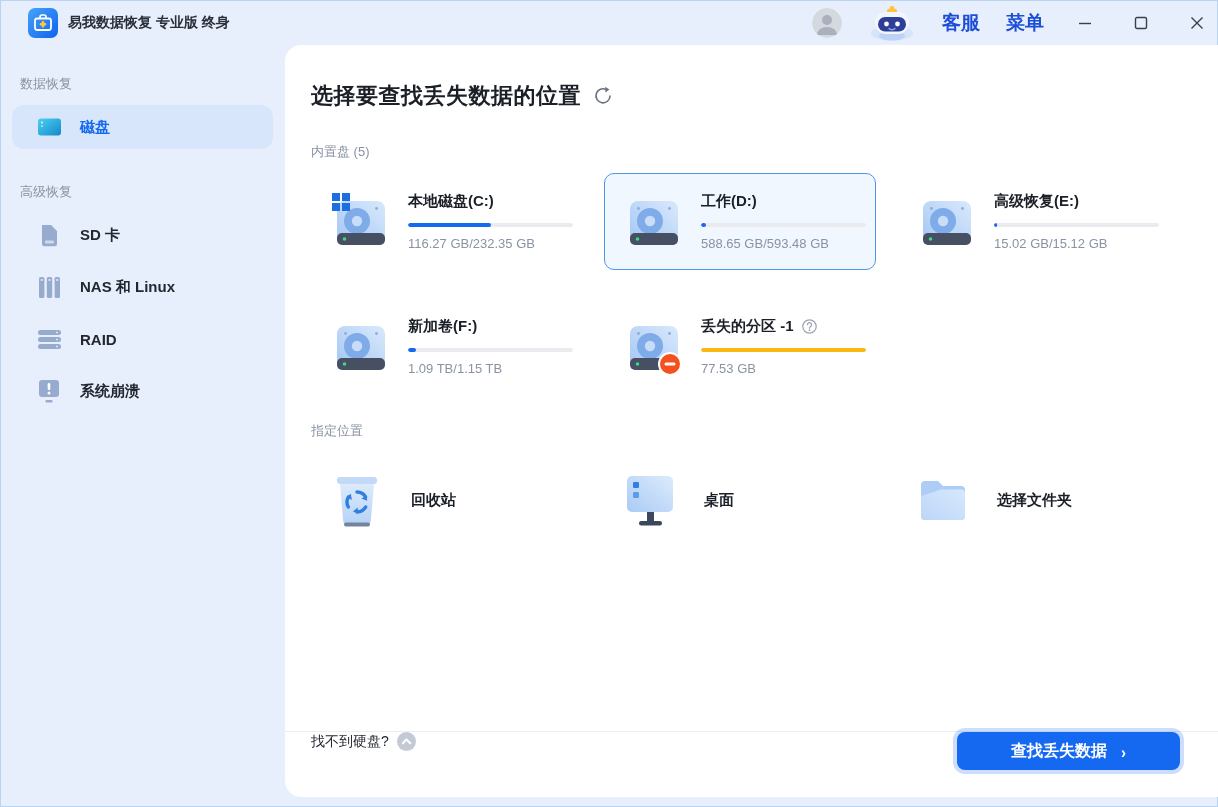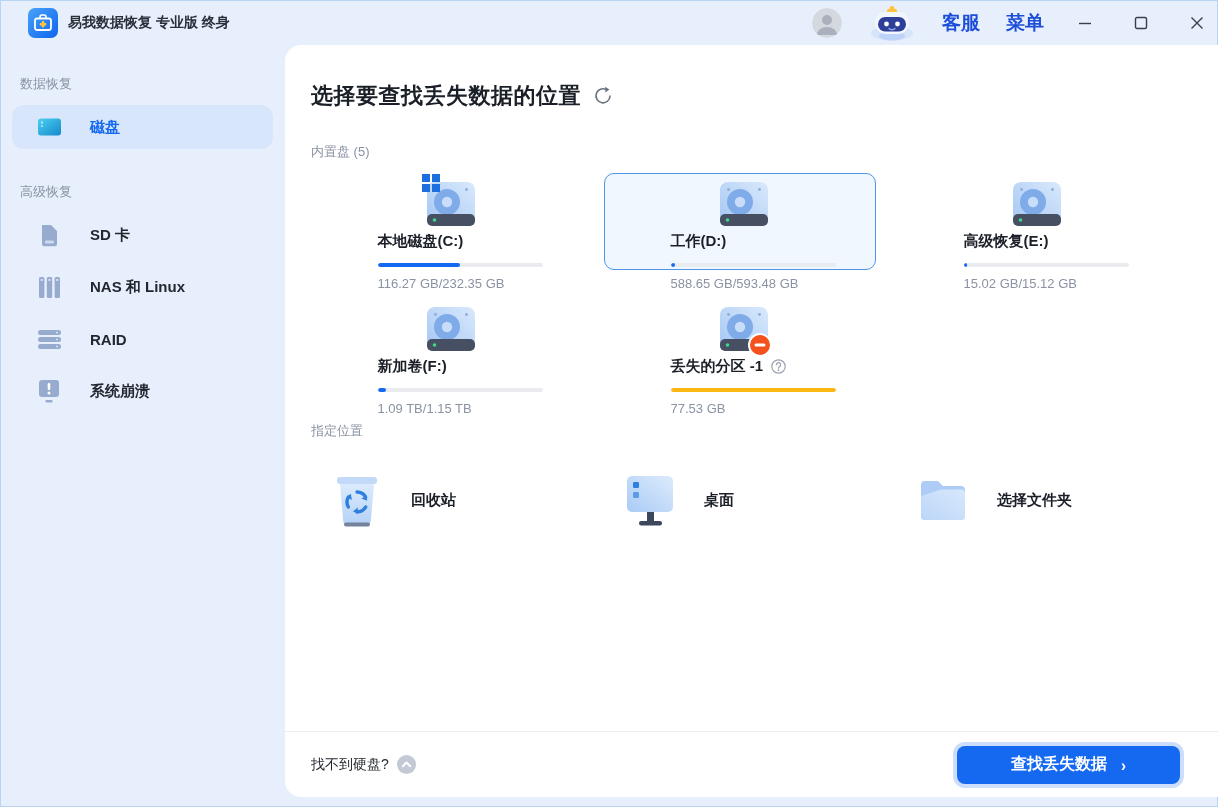--- a/index.html
+++ b/index.html
@@ -18,55 +18,55 @@
   .app-title { font-size:14px; font-weight:700; margin-left:10px; color:#2a2f3a; }
   .tb-right { margin-left:auto; display:flex; align-items:center; gap:26px; }
   .avatar { width:30px; height:30px; border-radius:50%; overflow:hidden; cursor:pointer; }
   .mascot { width:48px; height:36px; cursor:pointer; }
   .tb-link { font-size:19px; font-weight:700; color:#1d4ed8; cursor:pointer; }
   .winbtn { width:30px; height:30px; display:flex; align-items:center; justify-content:center; cursor:pointer; }
   
   .sidebar { position:absolute; top:45px; left:0; width:285px; bottom:0; padding-top:30px; }
   .side-label { font-size:13px; color:#8a93a3; margin:0 0 12px 20px; }
   .side-item { display:flex; align-items:center; height:44px; margin:0 12px 8px 12px;
-    padding-left:24px; border-radius:12px; cursor:pointer; gap:28px; }
+    padding-left:24px; border-radius:12px; cursor:pointer; gap:18px; }
   .side-item .lbl { font-size:15px; font-weight:700; color:#23272f; }
   .side-item.selected { background:#d7e6fa; }
   .side-item.selected .lbl { color:#1569f1; }
   .side-gap { height:26px; }
   .side-item .ic { width:26px; display:flex; justify-content:center; }
   
   .panel { position:absolute; top:45px; left:285px; right:0; bottom:10px;
     background:#ffffff; border-radius:16px 0 0 16px; padding:36px 40px 0 26px; }
   .head-row { display:flex; align-items:center; gap:12px; }
   h1 { font-size:22px; font-weight:700; color:#1b1f27; letter-spacing:.5px; }
   .refresh { width:20px; height:20px; cursor:pointer; }
   .sec-label { font-size:13px; color:#8a93a3; }
   .lbl-internal { margin-top:32px; }
   .grid { display:grid; grid-template-columns:repeat(3,272px); column-gap:21px; row-gap:28px; margin-top:12px; }
   .card { display:flex; align-items:center; height:97px; padding:0 14px 0 20px;
-    border:1.5px solid transparent; border-radius:10px; cursor:pointer;flex-direction:column; }
+    border:1.5px solid transparent; border-radius:10px; cursor:pointer; }
   .card.selected { border-color:#4f95e9; background:#f1f7fe; }
   .disk-ic { width:56px; height:58px; position:relative; flex:0 0 auto; }
   .card-body { margin-left:20px; flex:1; }
   .card-title-row { display:flex; align-items:center; gap:8px; }
   .card-title { font-size:15px; font-weight:700; color:#1b1f27; }
   .help-ic { width:15px; height:15px; cursor:pointer; }
   .track { width:165px; height:4px; border-radius:2px; background:#e9ebee; margin-top:12px; overflow:hidden; }
   .fill { height:100%; border-radius:2px; background:#1569f1; }
   .fill.amber { background:#fcb712; }
   .size { font-size:13px; color:#8a93a3; margin-top:9px; }
   .lbl-locations { margin-top:27px; }
   .loc-grid { display:grid; grid-template-columns:repeat(3,272px); column-gap:21px; margin-top:20px; }
   .loc { display:flex; align-items:center; gap:28px; padding-left:20px; height:80px; cursor:pointer; border-radius:10px; }
   .loc-ic { width:52px; height:58px; }
   .loc-lbl { font-size:15px; font-weight:700; color:#1b1f27; }
   
   .footer { position:absolute; left:0; right:0; bottom:0; height:66px;
-    border-top:1px solid #ebedf1; display:flex; align-items:center;
+    border-top:1px solid #ebedf1; display:flex; align-items:flex-start;
     padding:0 38px 0 26px; border-radius:0 0 0 16px; }
   .hint { display:flex; align-items:center; gap:8px; cursor:pointer; }
   .hint-text { font-size:14px; color:#23272f; }
   .up-circle { width:19px; height:19px; }
   .scan-btn { margin-left:auto; width:223px; height:38px; background:#1569f1; color:#fff;
     border:none; border-radius:8px; font-size:16px; font-weight:700; cursor:pointer;
     display:flex; align-items:center; justify-content:center; gap:14px;
     box-shadow:0 0 0 4px rgba(21,105,241,.22); font-family:inherit; }
   .scan-btn .chev { font-size:15px; font-weight:700; transform:scaleY(1.15); }
 </style>

